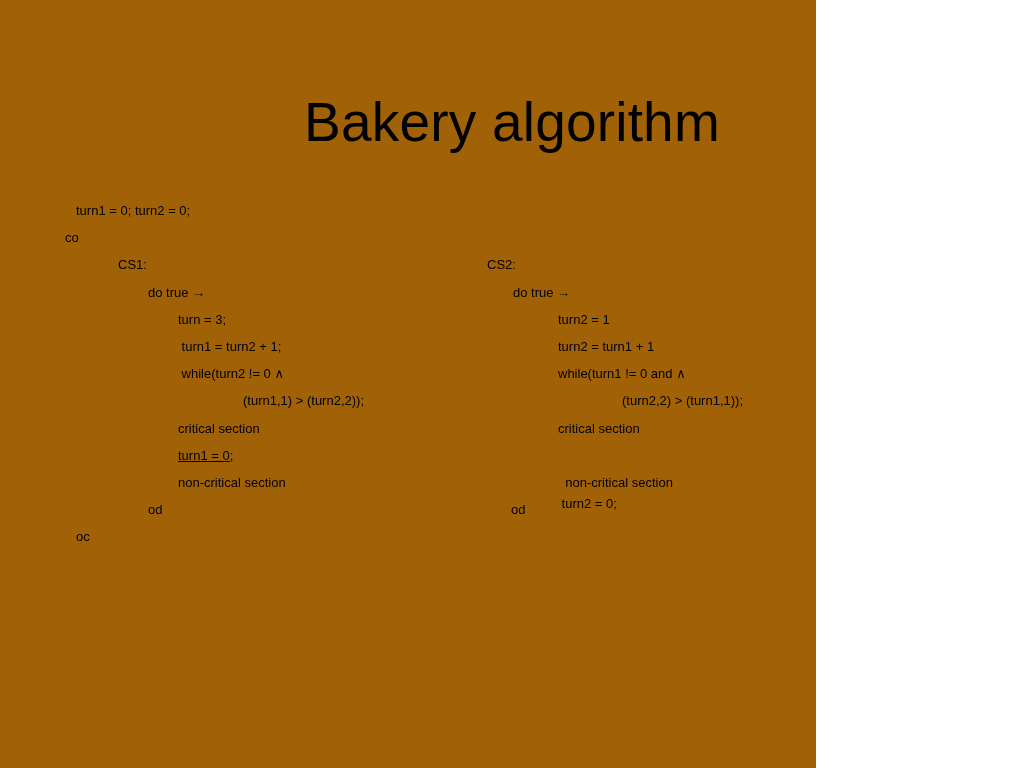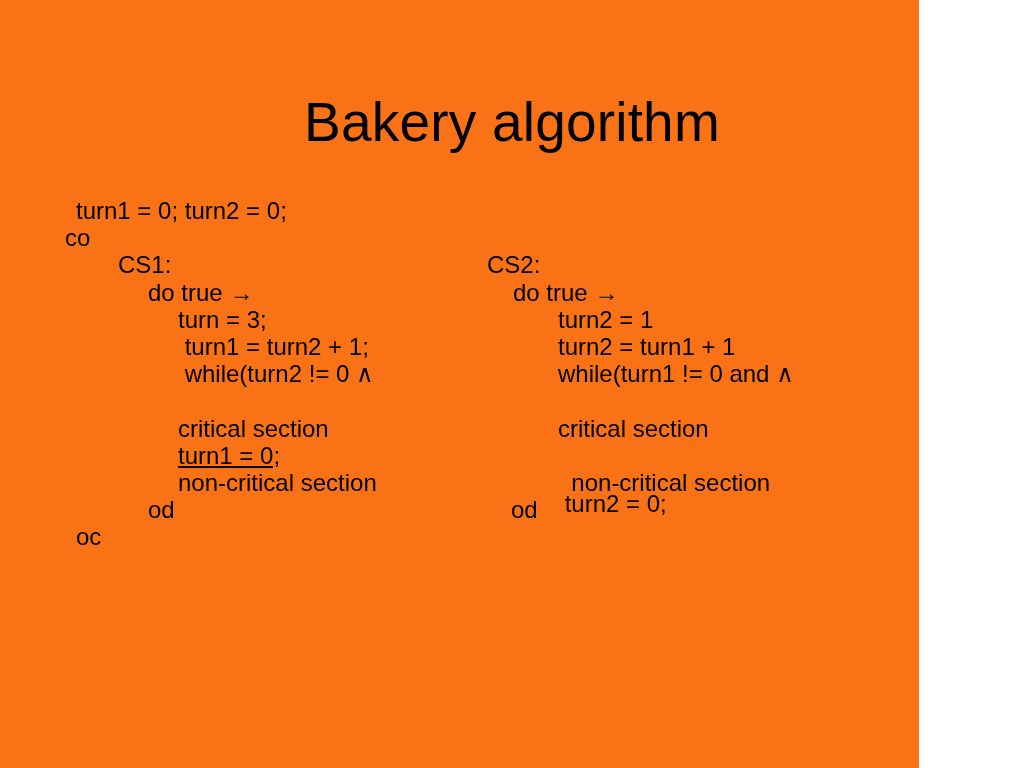--- a/index.html
+++ b/index.html
@@ -9,23 +9,23 @@
   body {
     width: 1024px;
     height: 768px;
     background: #ffffff;
     font-family: "Liberation Sans", sans-serif;
     color: #000000;
     overflow: hidden;
   }
   .slide {
     position: relative;
-    width: 919px;
+    width: 816px;
     height: 768px;
-    background: #f97316;
+    background: #a16207;
   }
   .slide-title {
     position: absolute;
     top: 56px;
     left: 0;
     width: 1024px;
     text-align: center;
     font-size: 55px;
     font-weight: normal;
     line-height: 1.08;
@@ -39,50 +39,52 @@
     left: 0;
     width: 1024px;
     height: 380px;
     font-size: 19.5px;
     line-height: 27.2px;
     color: #000000;
   }
   .code-line {
     position: absolute;
     white-space: pre;
-    font-size: 24px;
+    font-size: 13px;
     line-height: 27.2px;
     color: #000000;
   }
 </style>
 </head>
 <body>
 
 <div class="slide">
 
   <h1 class="slide-title">Bakery algorithm</h1>
 
   <div class="code-body">
 
   <div class="code-line" style="left: 76px; top: 0px;">turn1 = 0; turn2 = 0;</div>
       <div class="code-line" style="left: 65px; top: 27.2px; text-align: center;">co</div>
       <div class="code-line" style="left: 118px; top: 54.4px;">CS1:</div>
       <div class="code-line" style="left: 148px; top: 81.6px;">do true →</div>
       <div class="code-line" style="left: 178px; top: 108.8px;">turn = 3;</div>
       <div class="code-line" style="left: 178px; top: 136px;"> turn1 = turn2 + 1;</div>
       <div class="code-line" style="left: 178px; top: 163.2px;"> while(turn2 != 0 ∧</div>
+      <div class="code-line" style="left: 243px; top: 190.4px;">(turn1,1) &gt; (turn2,2));</div>
       <div class="code-line" style="left: 178px; top: 217.6px;">critical section</div>
       <div class="code-line" style="left: 178px; top: 244.8px; text-decoration: underline;">turn1 = 0;</div>
       <div class="code-line" style="left: 178px; top: 272px;">non-critical section</div>
       <div class="code-line" style="left: 148px; top: 299.2px;">od</div>
       <div class="code-line" style="left: 487px; top: 54.4px;">CS2:</div>
       <div class="code-line" style="left: 513px; top: 81.6px;">do true →</div>
       <div class="code-line" style="left: 558px; top: 108.8px;">turn2 = 1</div>
       <div class="code-line" style="left: 558px; top: 136px;">turn2 = turn1 + 1</div>
       <div class="code-line" style="left: 558px; top: 163.2px;">while(turn1 != 0 and ∧</div>
+      <div class="code-line" style="left: 622px; top: 190.4px;">(turn2,2) &gt; (turn1,1));</div>
       <div class="code-line" style="left: 558px; top: 217.6px;">critical section</div>
       <div class="code-line" style="left: 558px; top: 244.8px; margin-top: 48px;"> turn2 = 0;</div>
       <div class="code-line" style="left: 558px; top: 272px;">  non-critical section</div>
       <div class="code-line" style="left: 511px; top: 299.2px;">od</div>
       <div class="code-line" style="left: 76px; top: 326.4px;">oc</div>
     </div>
 
 </div>
 
 </body></html>

